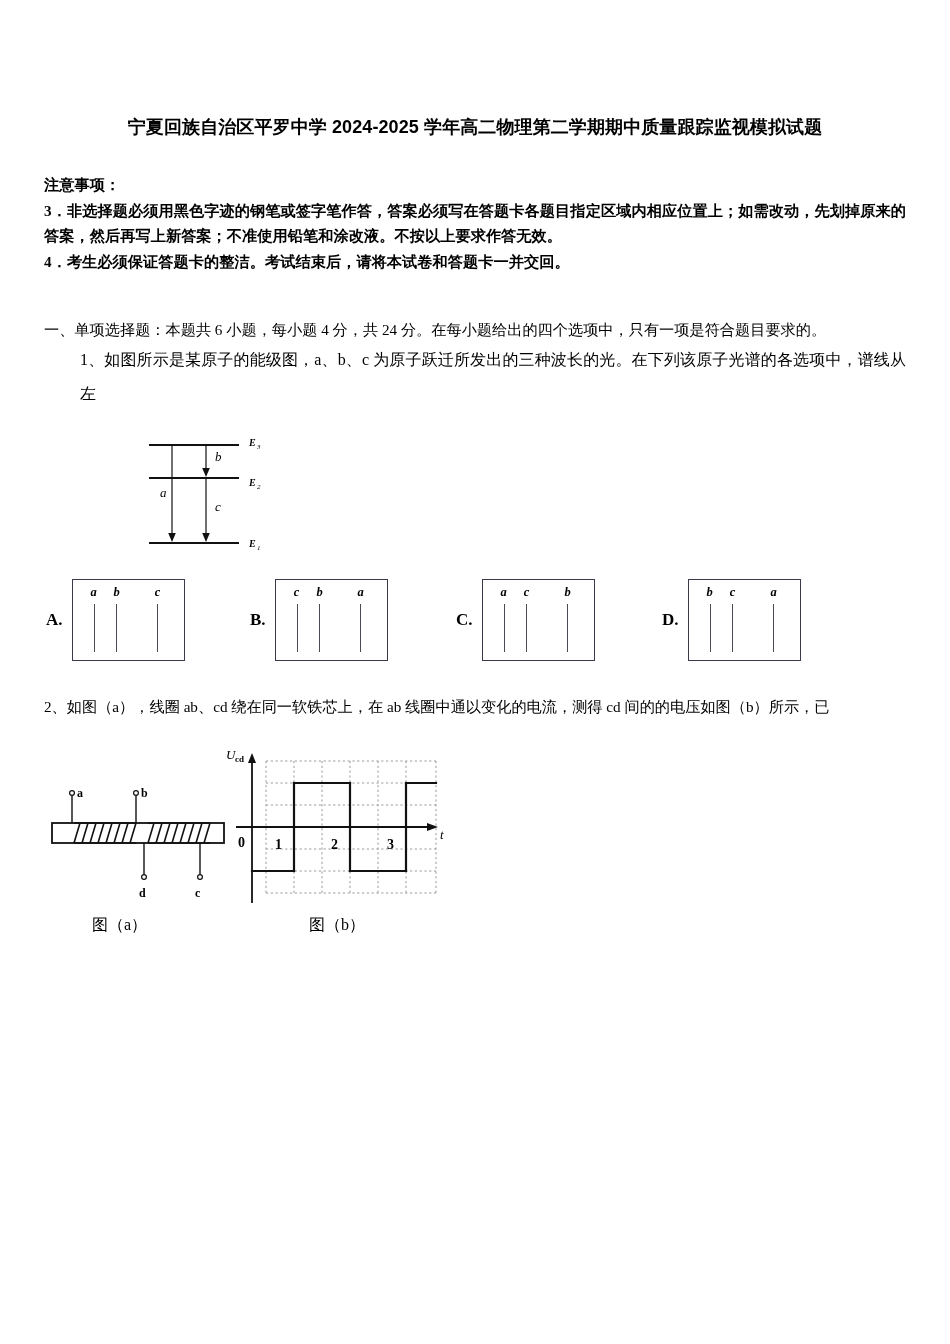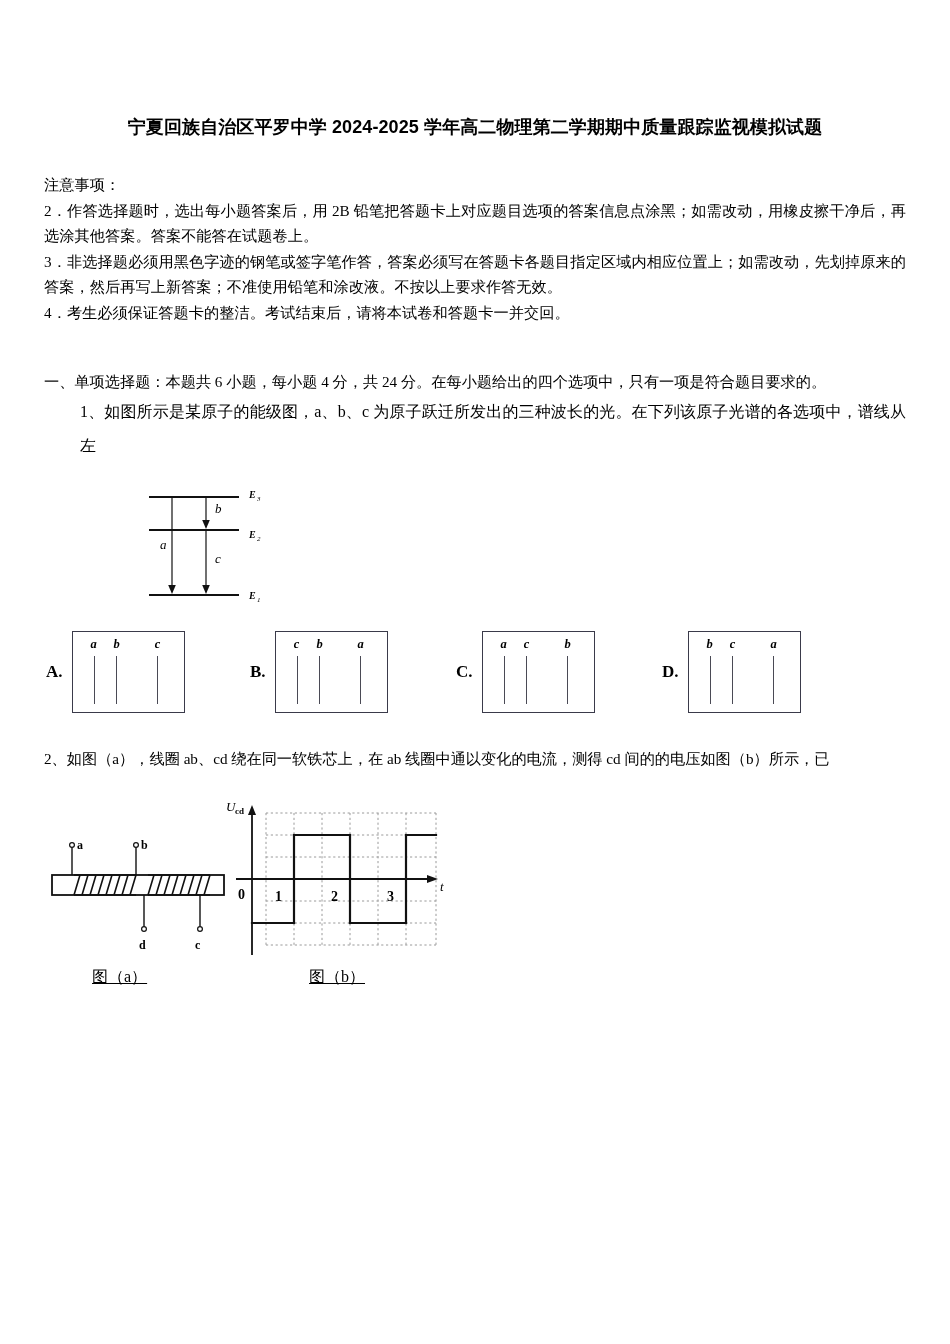--- a/index.html
+++ b/index.html
@@ -37,20 +37,21 @@
     margin-top: 104px;
     letter-spacing: 0.1px;
   }
 
   
   .notice {
     margin-top: 22px;
     font-size: 15.2px;
     line-height: 25.6px;
     letter-spacing: 0.05px;
+    font-weight: bold;
   }
   .notice-head { }
   .notice-item { text-align: justify; }
 
   
   .section-head {
     margin-top: 43px;
     font-size: 15.2px;
     line-height: 26px;
     text-align: justify;
@@ -135,39 +136,37 @@
     position: absolute;
     left: 180px;
     top: 0px;
     width: 230px;
     height: 175px;
   }
   .fig-cap {
     position: absolute;
     font-size: 16px;
     font-family: "Liberation Serif", serif;
-    text-decoration: underline;
   }
   .cap-a { left: 48px; top: 172px; }
   .cap-b { left: 265px; top: 172px; text-align: right; }
 
   svg { display: block; }
   svg text { font-family: "Liberation Serif", "DejaVu Serif", serif; }
 </style>
 </head>
 <body>
 
 <div class="page">
   <div class="content">
 
     <div class="doc-title">宁夏回族自治区平罗中学 2024-2025 学年高二物理第二学期期中质量跟踪监视模拟试题</div>
 
     <div class="notice">
       <div class="notice-head">注意事项：</div>
-      <div class="notice-item">2．作答选择题时，选出每小题答案后，用 2B 铅笔把答题卡上对应题目选项的答案信息点涂黑；如需改动，用橡皮擦干净后，再选涂其他答案。答案不能答在试题卷上。</div>
       <div class="notice-item">3．非选择题必须用黑色字迹的钢笔或签字笔作答，答案必须写在答题卡各题目指定区域内相应位置上；如需改动，先划掉原来的答案，然后再写上新答案；不准使用铅笔和涂改液。不按以上要求作答无效。</div>
       <div class="notice-item">4．考生必须保证答题卡的整洁。考试结束后，请将本试卷和答题卡一并交回。</div>
     </div>
 
     <div class="section-head">一、单项选择题：本题共 6 小题，每小题 4 分，共 24 分。在每小题给出的四个选项中，只有一项是符合题目要求的。</div>
 
     <div class="q-text">1、如图所示是某原子的能级图，a、b、c 为原子跃迁所发出的三种波长的光。在下列该原子光谱的各选项中，谱线从左</div>
 
     <div class="fig-energy">
       <svg width="240" height="130" viewBox="0 0 240 130">

